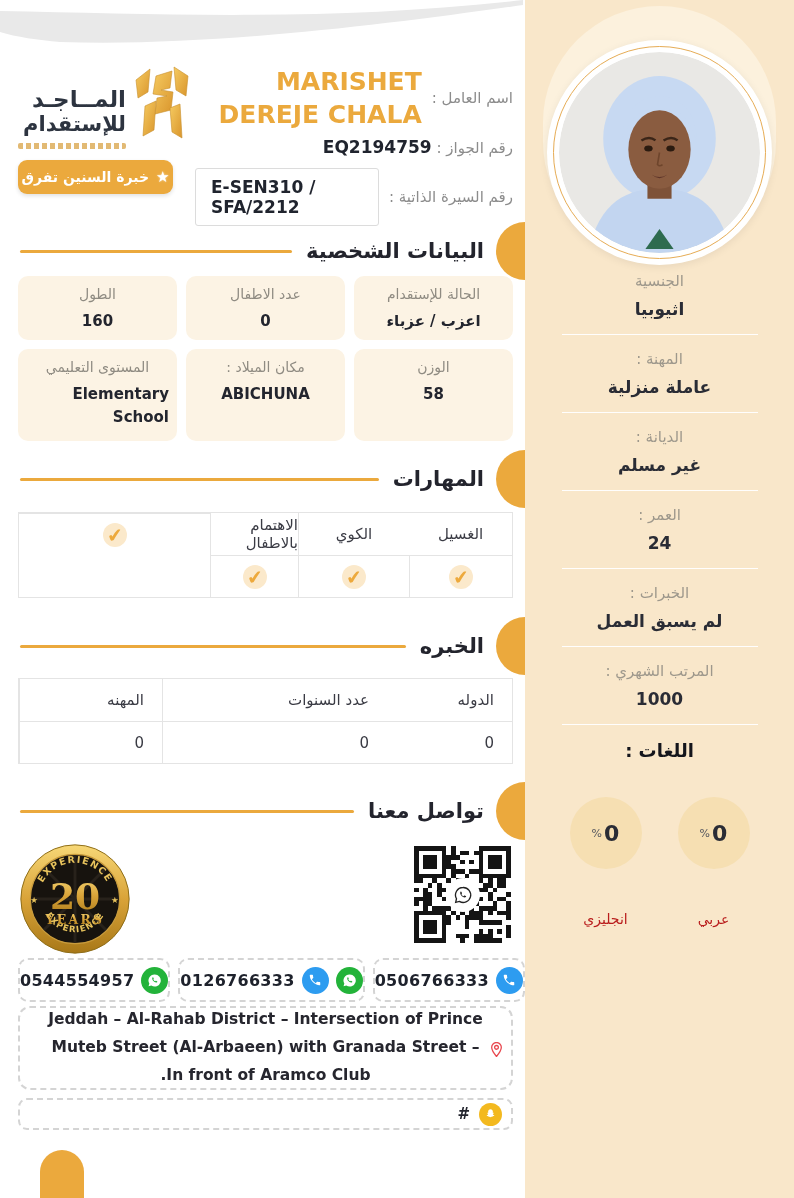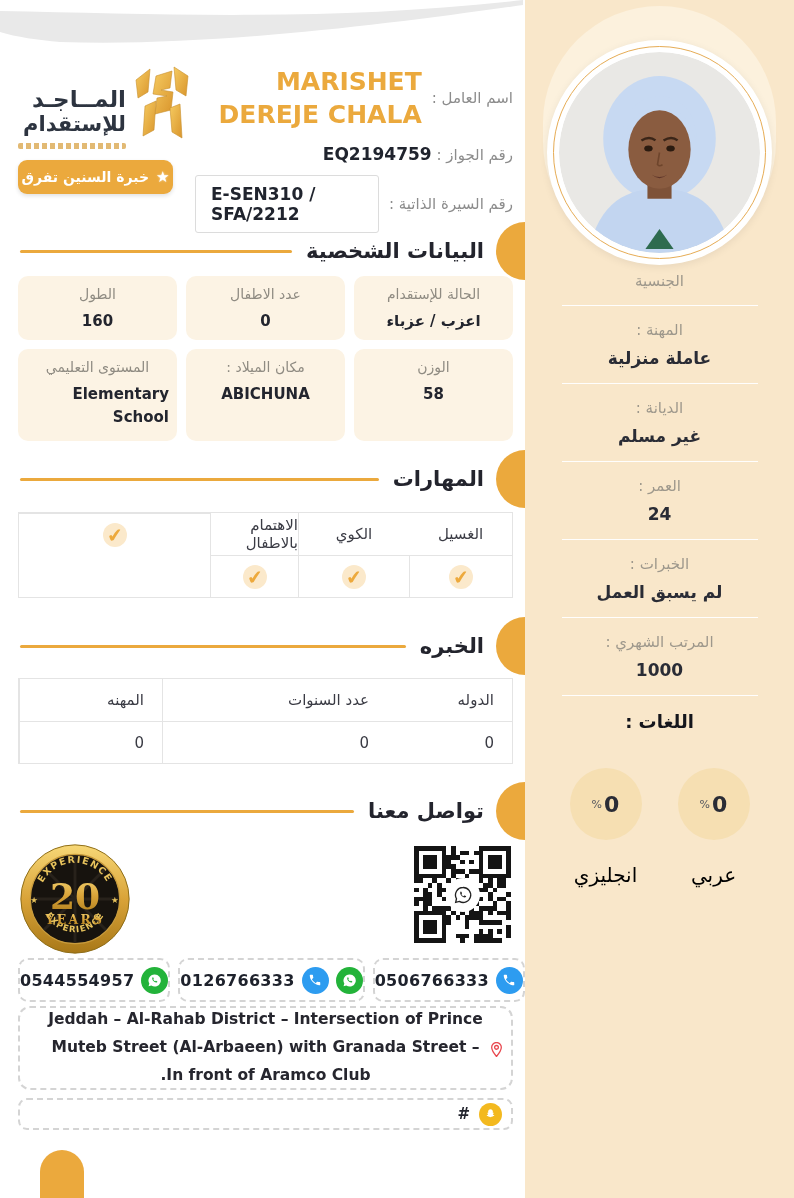--- a/index.html
+++ b/index.html
@@ -19,38 +19,38 @@
   .side-fields{position:absolute;top:272px;left:0;right:0;text-align:center;direction:rtl;}
   .sfield .slabel{font-size:15px;color:#9E988C;margin-bottom:9px;}
   .sfield .svalue{font-size:17px;font-weight:bold;color:#2A2C35;}
   .sdiv{width:196px;height:1px;background:rgba(255,255,255,.95);margin:15px auto 15px;}
   .lang-title{font-size:18px;font-weight:bold;color:#15161C;margin:2px 0 36px;}
   .lang-row{display:flex;direction:rtl;justify-content:center;gap:36px;}
   .lang-col{display:flex;flex-direction:column;align-items:center;}
   .lang-circle{width:72px;height:72px;border-radius:50%;background:#F6DFB2;display:flex;align-items:center;justify-content:center;direction:ltr;}
   .lang-circle .sign{font-size:11px;color:#55575f;margin-right:2px;}
   .lang-circle .num{font-size:22px;font-weight:bold;color:#2A2C35;}
-  .lang-name{margin-top:23px;font-size:20px;color:#000000;}
+  .lang-name{margin-top:42px;font-size:14px;color:#b91c1c;}
 
   
   .logo-wrap{position:absolute;left:18px;top:64px;display:flex;gap:4px;align-items:flex-start;}
   .logo-text{text-align:right;line-height:1.15;padding-top:22px;}
   .logo-line1{font-size:23px;font-weight:800;color:#2D3440;}
   .logo-line2{font-size:21px;font-weight:800;color:#2D3440;}
   .logo-sub{margin-top:6px;height:6px;width:108px;opacity:.75;
             background:repeating-linear-gradient(90deg,#D8A245 0 5px,transparent 5px 8px);border-radius:2px;}
   .tag-badge{position:absolute;left:18px;top:160px;width:155px;height:34px;background:#EBA93D;border-radius:9px;
              display:flex;direction:rtl;align-items:center;justify-content:center;gap:7px;color:#fff;font-weight:bold;font-size:14px;
              box-shadow:0 2px 4px rgba(0,0,0,.12);}
   .tag-star{font-size:15px;line-height:1;text-shadow:0 0 2px rgba(255,255,255,.8);}
   .header-info{position:absolute;top:66px;right:281px;width:318px;direction:rtl;}
   .name-row{display:flex;align-items:center;gap:10px;}
   .name-label{font-size:15px;color:#8C8C8C;line-height:1.8;white-space:nowrap;}
   .name-value{flex:1;font-size:25px;font-weight:800;color:#EBA93D;line-height:1.3;text-align:right;direction:ltr;}
-  .pass-row{margin-top:13px;font-size:15px;color:#8C8C8C;text-align:right;}
+  .pass-row{margin-top:6px;font-size:15px;color:#8C8C8C;text-align:right;}
   .pass-value{font-size:17px;font-weight:bold;color:#20242E;direction:ltr;display:inline-block;}
   .cv-row{margin-top:11px;display:flex;align-items:center;gap:10px;justify-content:flex-start;}
   .cv-label{font-size:15px;color:#8C8C8C;white-space:nowrap;}
   .cv-box{border:1px solid #DCDCDC;border-radius:3px;background:#fff;padding:8px 15px;font-size:17px;font-weight:bold;color:#20242E;direction:ltr;}
 
   
   .sec-head{position:absolute;left:18px;right:269px;height:58px;display:flex;direction:rtl;align-items:center;}
   .sec-hc{width:29px;height:58px;border-radius:58px 0 0 58px;background:#EBA93D;flex:none;margin-left:12px;}
   .sec-title{font-size:21px;font-weight:800;color:#23242D;flex:none;margin-left:14px;}
   .sec-line{flex:1;height:3px;border-radius:2px;background:#EBA93D;margin-left:2px;}
@@ -134,20 +134,21 @@
             <path d="M92,122 q8,5 16,0 q-8,7 -16,0" fill="#5D3428"></path>
             <path d="M86,196 L100,176 L114,196 Z" fill="#2E6B4F"></path>
           </g>
         </svg>
       </div>
     </div>
 
     <div class="side-fields">
       <div class="sfield">
         <div class="slabel">الجنسية</div>
+        <div class="svalue">اثيوبيا</div>
       </div>
       <div class="sdiv"></div>
       <div class="sfield">
         <div class="slabel">المهنة :</div>
         <div class="svalue">عاملة منزلية</div>
       </div>
       <div class="sdiv"></div>
       <div class="sfield">
         <div class="slabel">الديانة :</div>
         <div class="svalue">غير مسلم</div>

